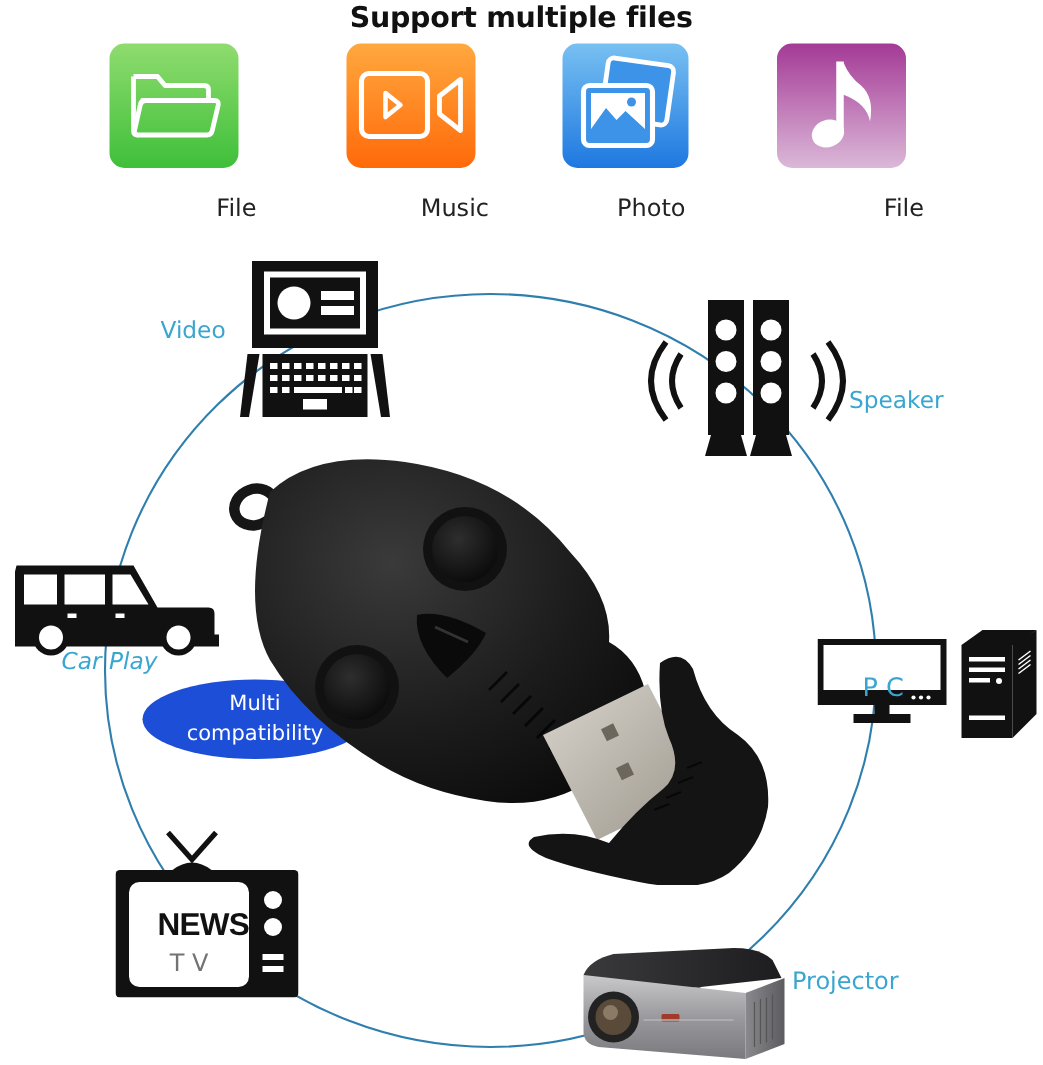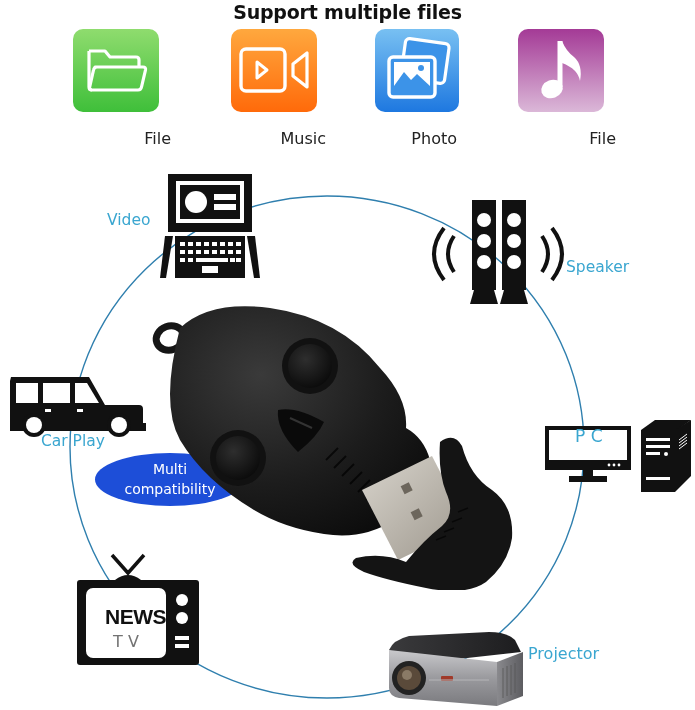--- a/index.html
+++ b/index.html
@@ -120,21 +120,21 @@
   <rect x="13" y="10" width="22" height="20" fill="#fff"></rect>
   <rect x="40" y="10" width="27" height="20" fill="#fff"></rect>
   <path d="M72 10 h12 l12 20 h-24z" fill="#fff"></path>
   <rect x="42" y="36" width="6" height="3" fill="#fff"></rect>
   <rect x="74" y="36" width="6" height="3" fill="#fff"></rect>
   <circle cx="31" cy="52" r="12" fill="#111"></circle>
     <circle cx="31" cy="52" r="8" fill="#fff"></circle>
   <circle cx="116" cy="52" r="12" fill="#111"></circle>
     <circle cx="116" cy="52" r="8" fill="#fff"></circle>
 </svg>
-<div class="abs cap" style="left:41px;top:432px;">Car Play</div>
+<div class="abs cap" style="left:41px;top:432px;font-style:italic;">Car Play</div>
 
 <div class="abs bubble">
   <span style="margin-top:6px;">Multi</span>
   <span>compatibility</span>
 </div>
 
 <svg class="abs" style="left:545px;top:418px;" width="148" height="76" viewBox="0 0 148 76">
   <rect x="0" y="8" width="86" height="44" fill="#111"></rect>
   <rect x="4" y="12" width="78" height="30" fill="#fff"></rect>
   <circle cx="64" cy="47" r="1.4" fill="#fff"></circle>
@@ -150,21 +150,21 @@
   <rect x="101" y="34" width="14" height="3" fill="#fff"></rect>
   <circle cx="121" cy="36" r="2" fill="#fff"></circle>
   <rect x="101" y="59" width="24" height="3" fill="#fff"></rect>
   <g stroke="#fff" stroke-width="1">
       <path d="M134 22 l8 -6"></path>
       <path d="M134 25 l8 -6"></path>
       <path d="M134 28 l8 -6"></path>
       <path d="M134 31 l8 -6"></path>
     </g>
 </svg>
-<div class="abs cap" style="left:575px;top:426px;font-size:17px;">P C</div>
+<div class="abs cap" style="left:575px;top:449px;font-size:17px;">P C</div>
 
 <div class="abs" style="left:77px;top:553px;width:122px;height:112px;">
   <svg class="abs" style="left:0;top:0;" width="122" height="112" viewBox="0 0 122 112">
     <path d="M35 2 l16 18 l16 -18" fill="none" stroke="#111" stroke-width="3.5"></path>
     <path d="M38 27 q13 -10 26 0z" fill="#111"></path>
     <rect x="0" y="27" width="122" height="85" rx="3" fill="#111"></rect>
     <rect x="9" y="35" width="80" height="70" rx="7" fill="#fff"></rect>
     <circle cx="105" cy="47" r="6" fill="#fff"></circle>
     <circle cx="105" cy="65" r="6" fill="#fff"></circle>
     <rect x="98" y="83" width="14" height="4" fill="#fff"></rect>

